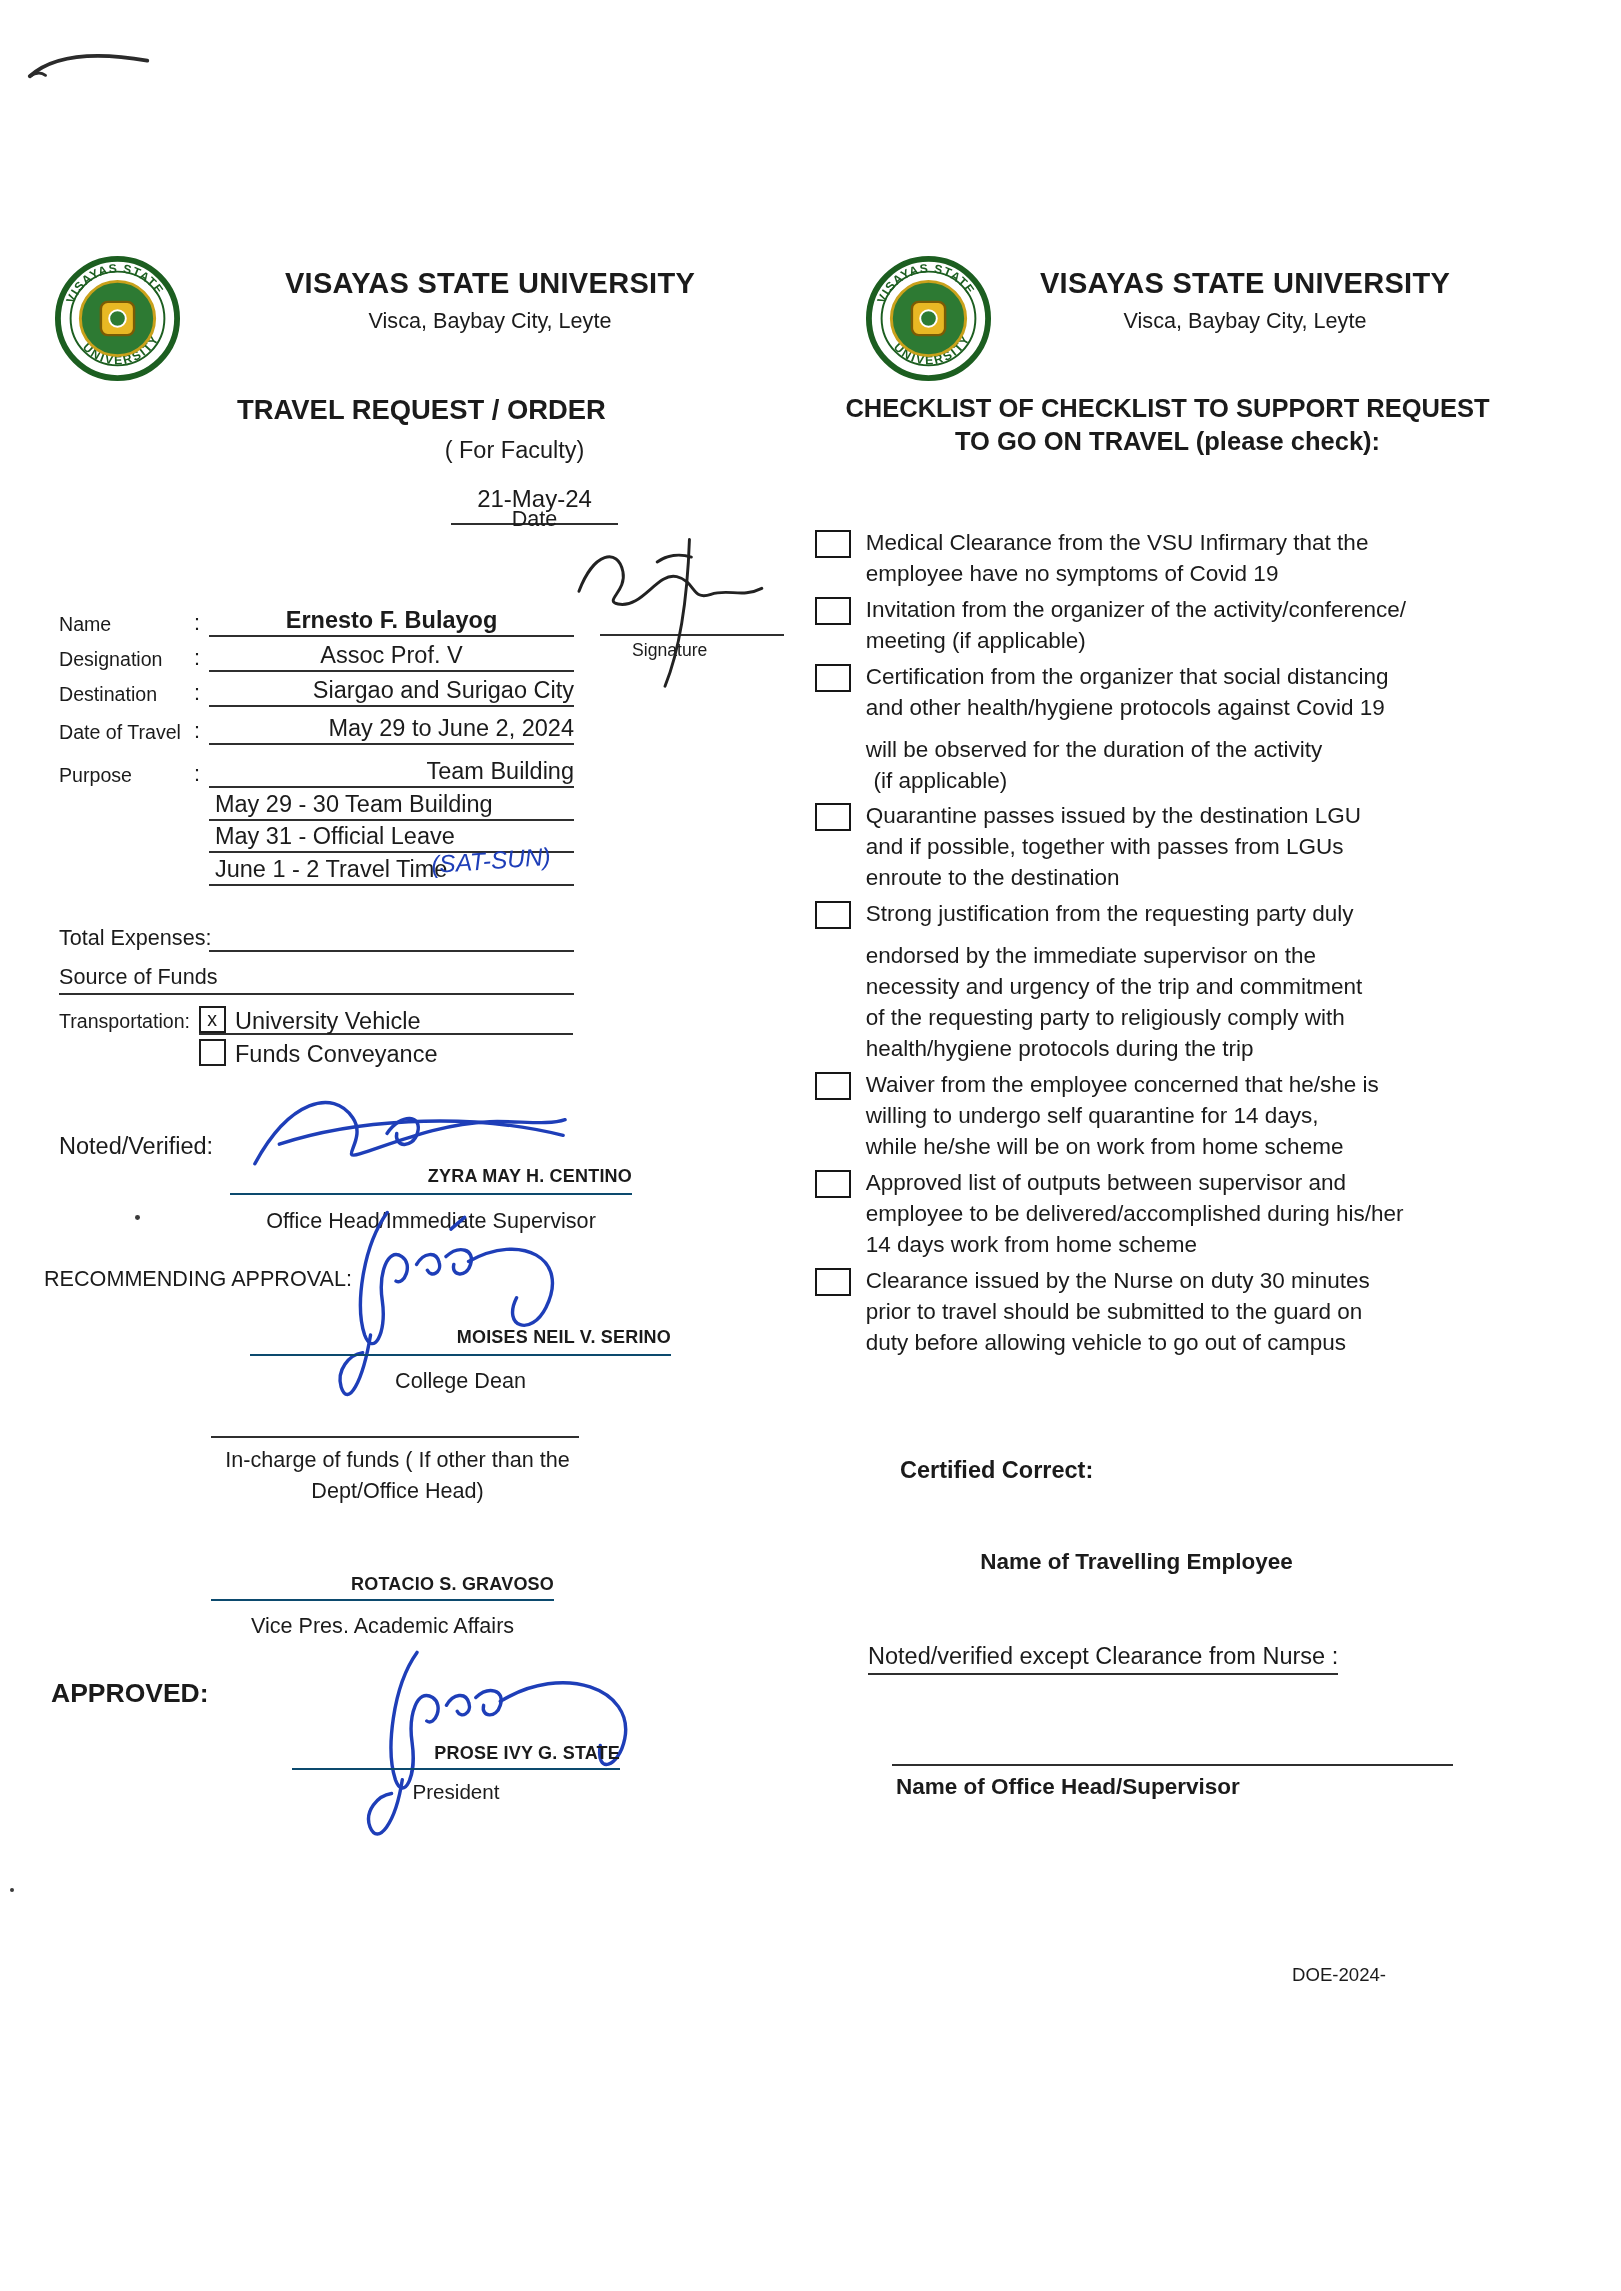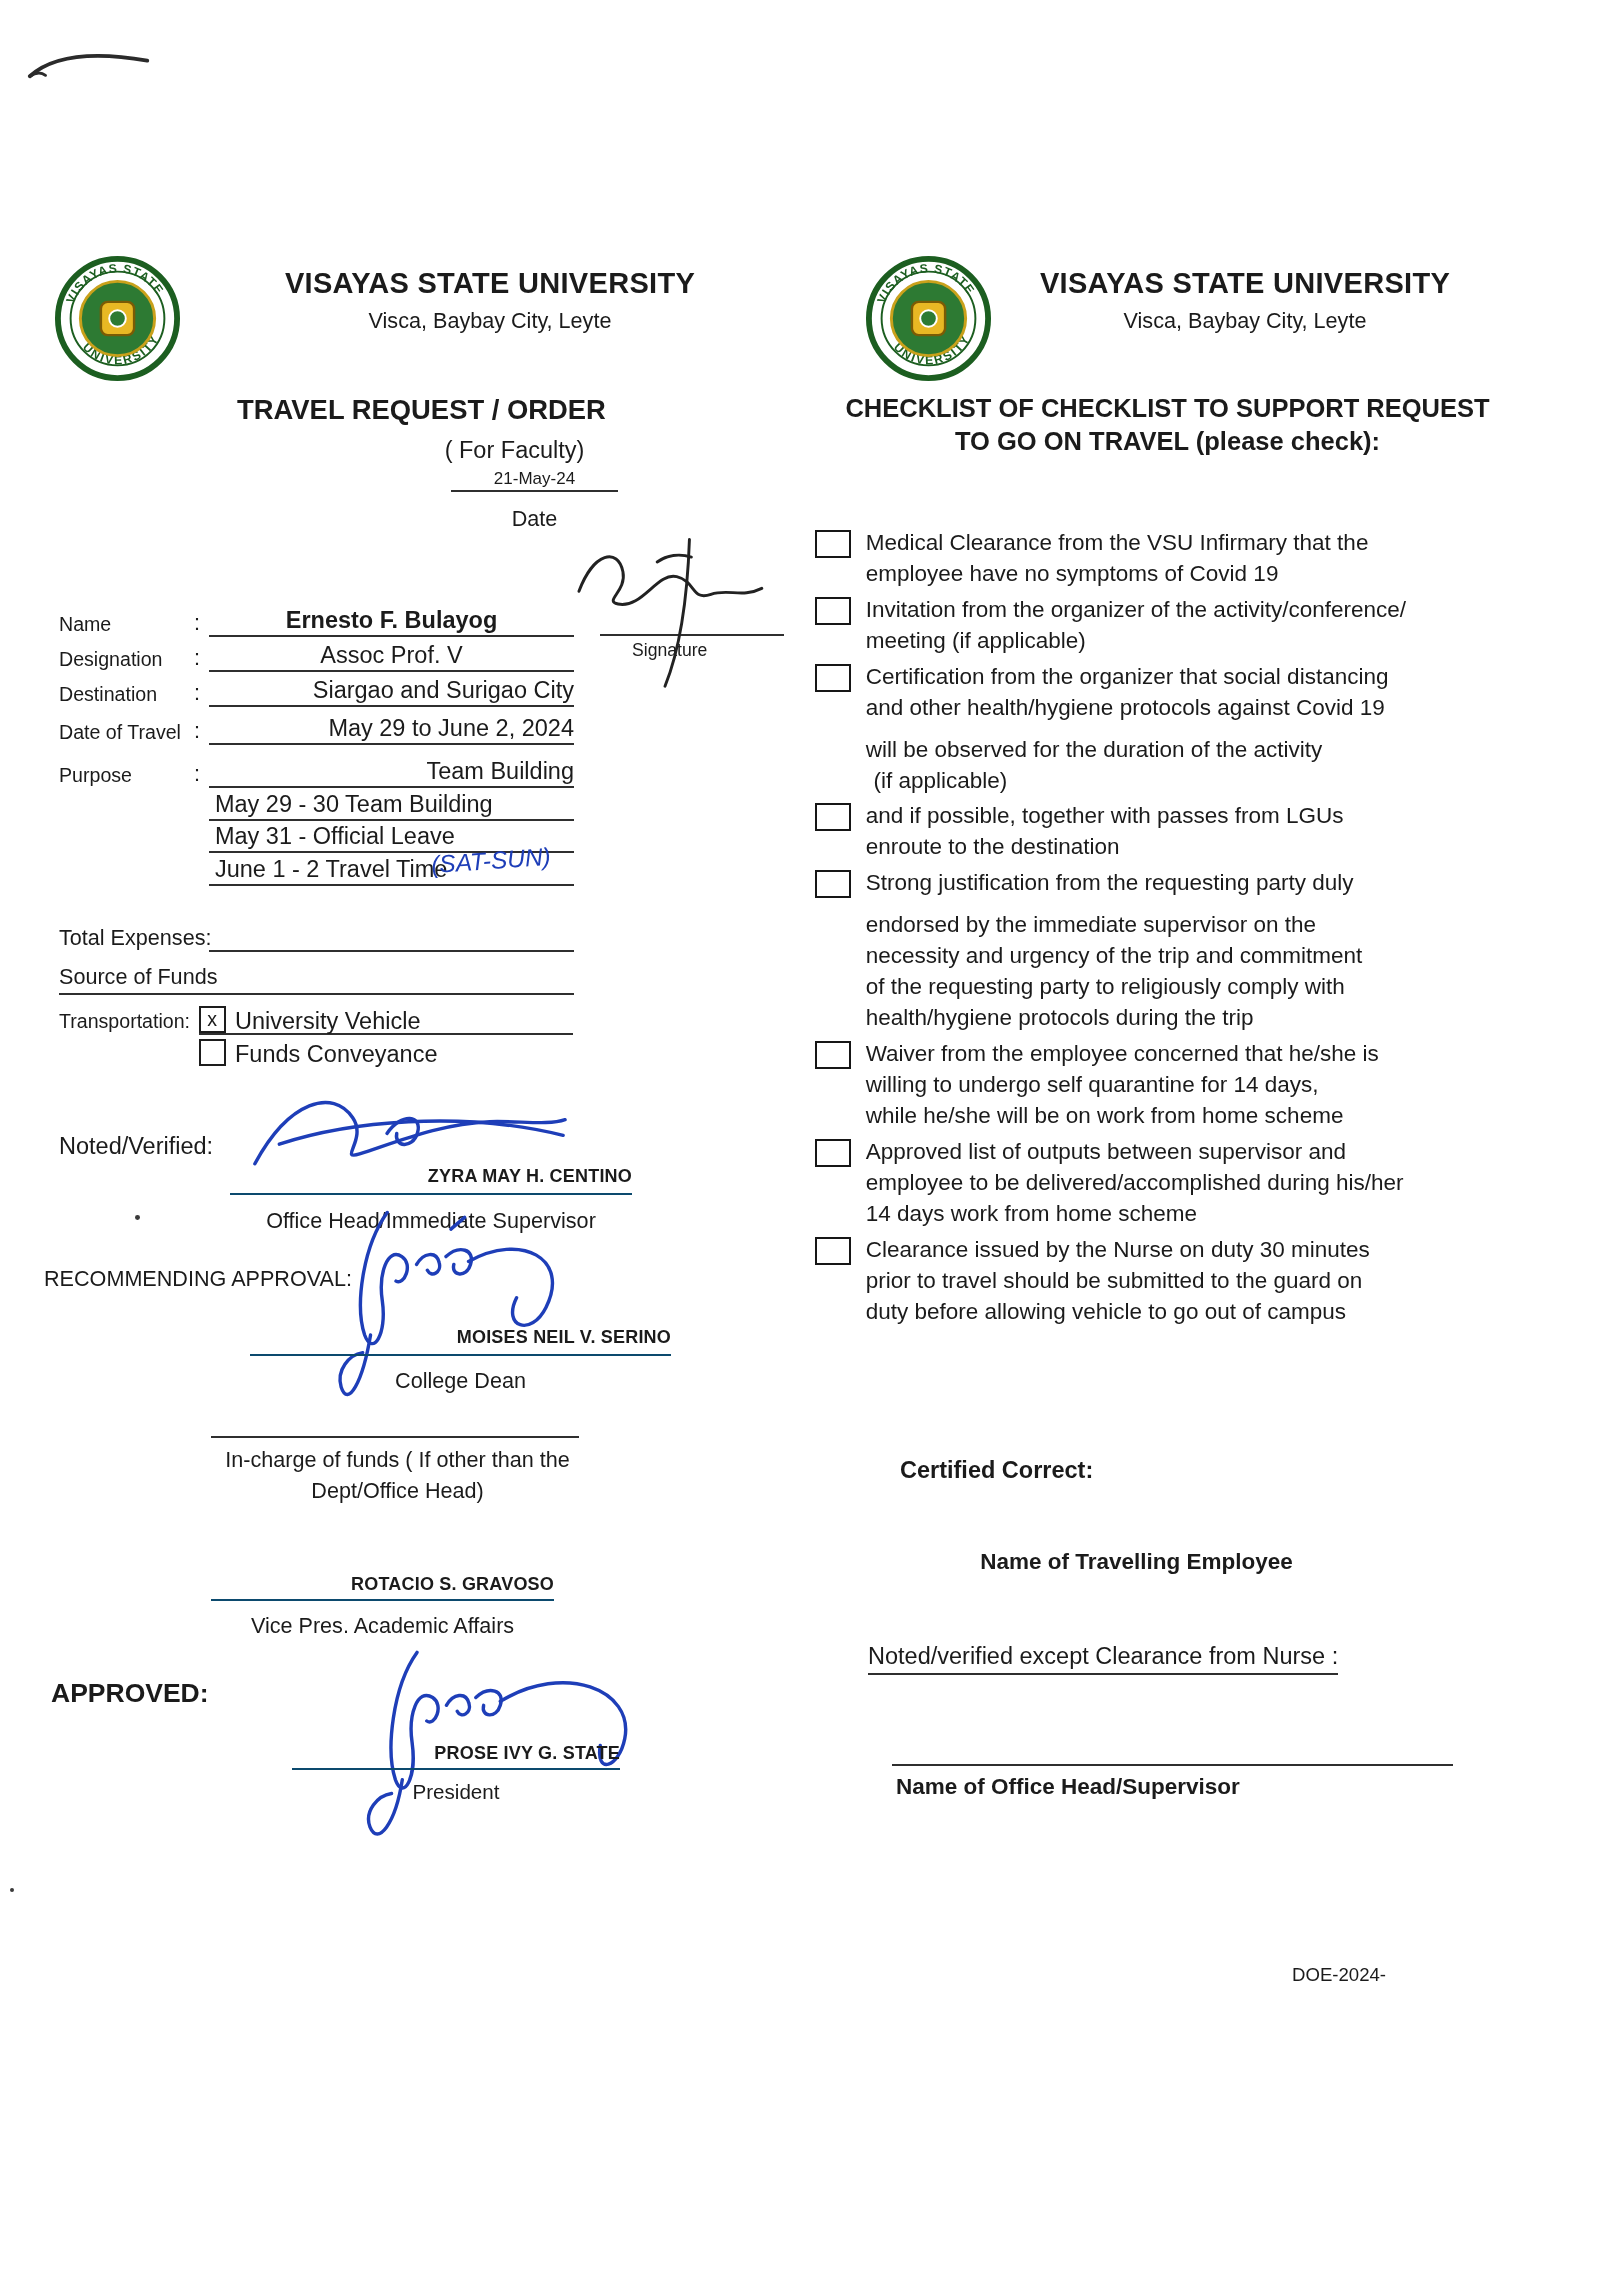--- a/index.html
+++ b/index.html
@@ -11,21 +11,21 @@
   }
   .abs { position:absolute; }
   .center { text-align:center; }
   .bold { font-weight:bold; }
   .uline { border-bottom:2px solid #2f2f2f; }
 
   .uni-name { font-size:29px; font-weight:bold; letter-spacing:0.3px; }
   .uni-addr { font-size:21.6px; margin-top:7.8px; }
   .lt-title { font-size:27.4px; font-weight:bold; }
   .lt-sub   { font-size:23.5px; }
-  .date-val { font-size:17px; padding-bottom:1px; }
+  .date-val { font-size:24px; padding-bottom:10px;margin-top:16px; }
   .date-lbl { font-size:21.6px; }
 
   .frow { position:absolute; left:59px; width:534px; height:33px; }
   .flabel { position:absolute; left:0; top:6.9px; font-size:19.6px; white-space:nowrap; }
   .fcolon { position:absolute; left:135px; top:3.9px; font-size:21.6px; }
   .fval { position:absolute; left:150px; top:0; width:365px; height:31px;
           line-height:29px; font-size:23.5px; border-bottom:2px solid #2f2f2f; }
   .fval.vcenter { text-align:center; }
   .fval.vleft { text-align:right; padding-left:5.9px; }
   .pline { position:absolute; left:209px; width:365px; height:31px; line-height:29px;
@@ -245,20 +245,21 @@
       <div class="cline">Certification from the organizer that social distancing</div>
       <div class="cline">and other health/hygiene protocols against Covid 19</div>
       <div class="cline gap">will be observed for the duration of the activity</div>
       <div class="cline indent">(if applicable)</div>
     </div>
   </div>
 
   <div class="check-item">
     <span class="cbox"></span>
     <div class="ctext">
+      <div class="cline">Quarantine passes issued by the destination LGU</div>
       <div class="cline">and if possible, together with passes from LGUs</div>
       <div class="cline">enroute to the destination</div>
     </div>
   </div>
 
   <div class="check-item">
     <span class="cbox"></span>
     <div class="ctext">
       <div class="cline">Strong justification from the requesting party duly</div>
       <div class="cline gap">endorsed by the immediate supervisor on the</div>

